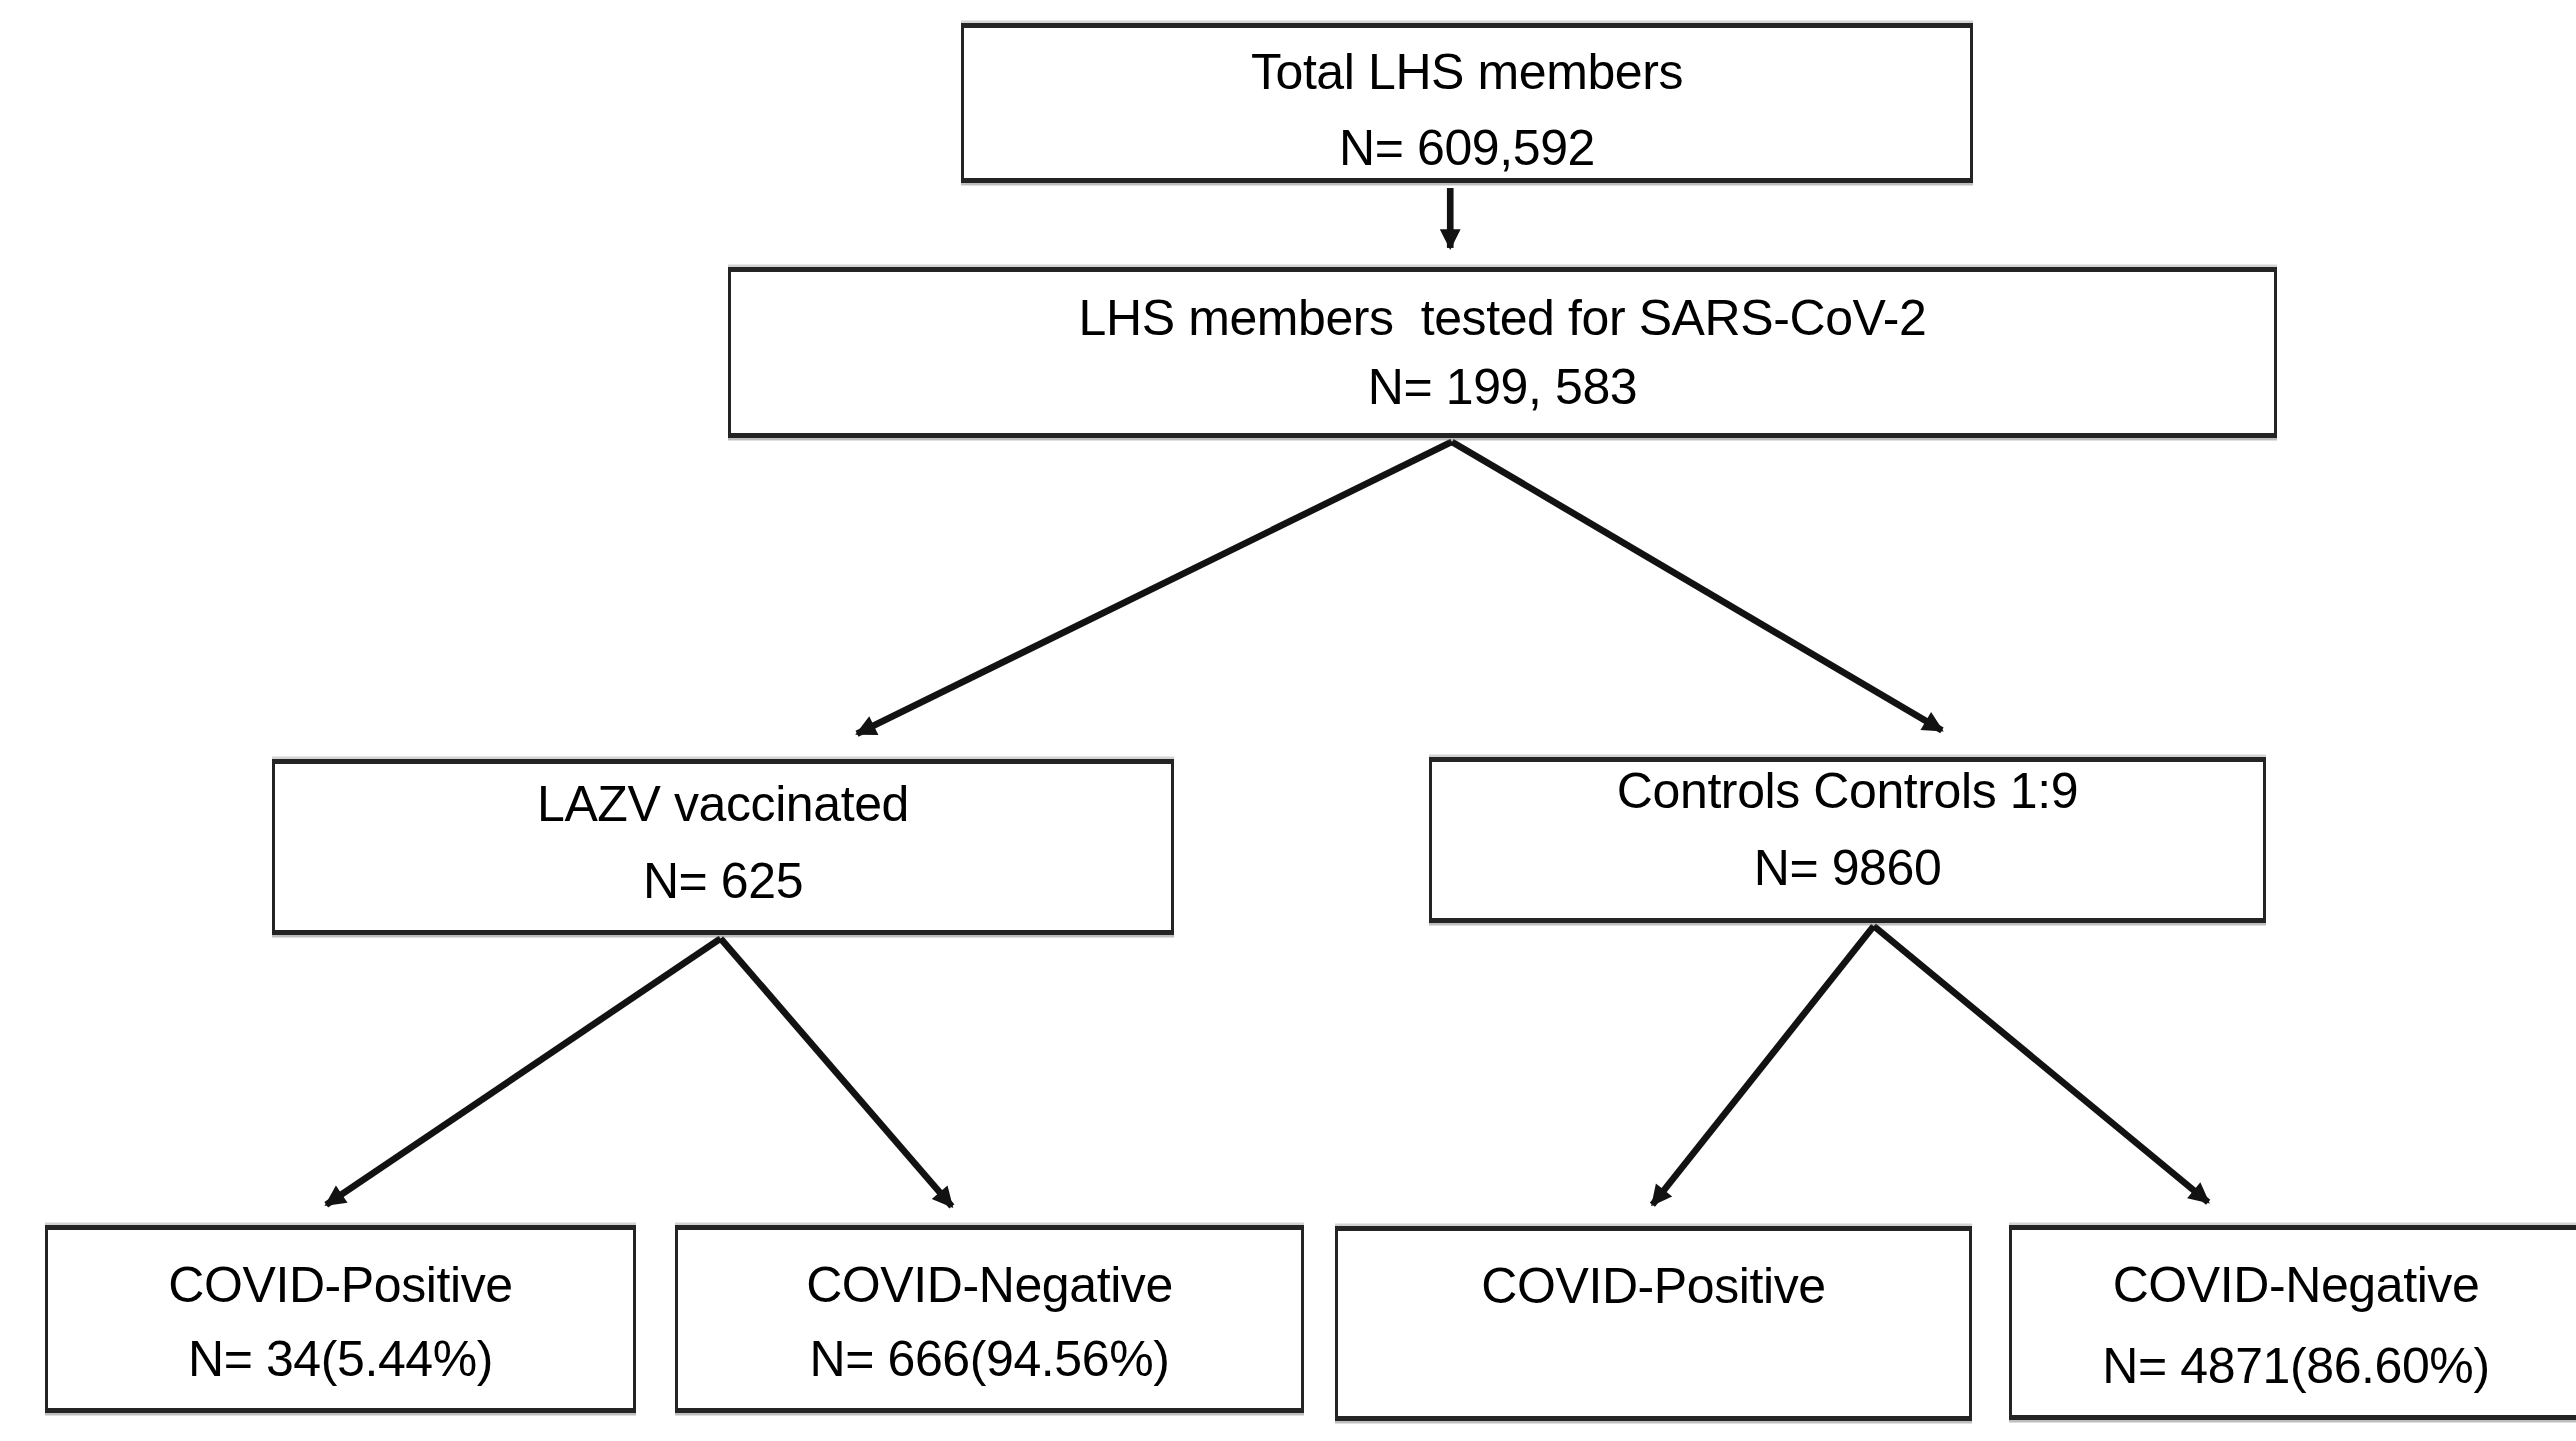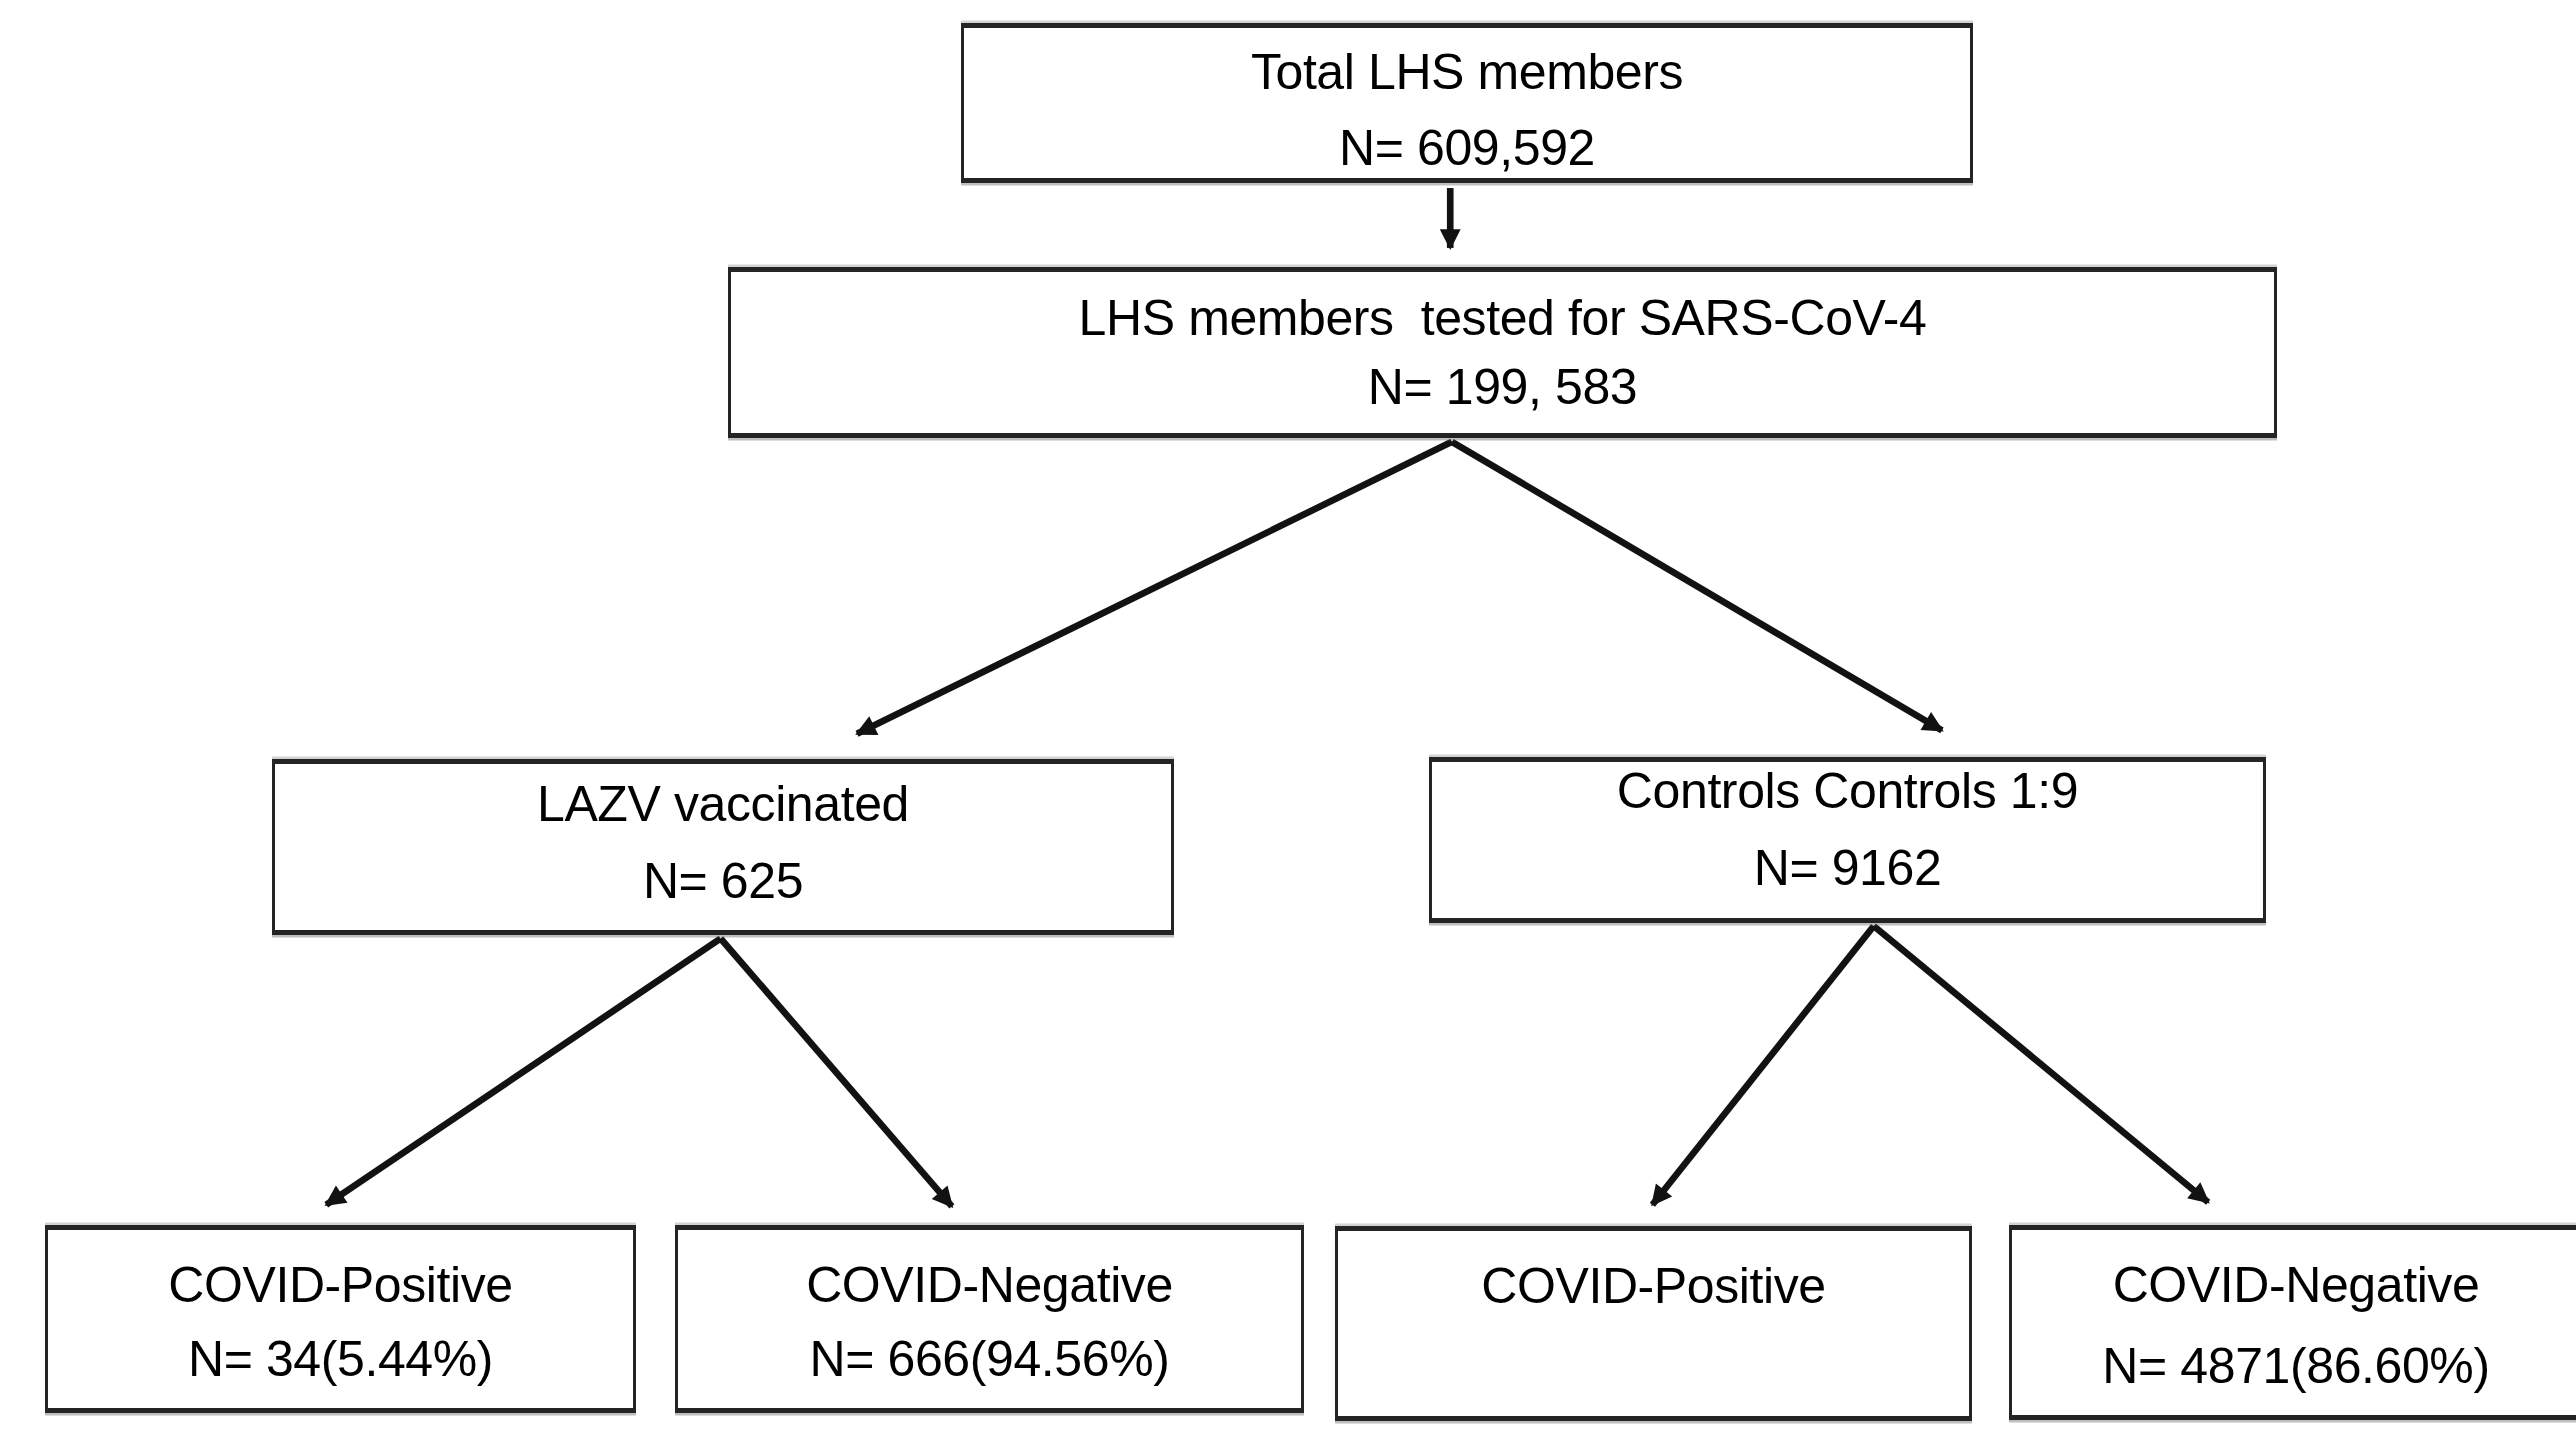--- a/index.html
+++ b/index.html
@@ -69,32 +69,32 @@
     <line x1="2252" y1="1113" x2="1986" y2="1448" marker-end="url(#ah)"></line>
     <line x1="2252" y1="1113" x2="2654" y2="1445" marker-end="url(#ah)"></line>
   </svg>
 
   <div class="node n1">
     <div class="label">Total LHS members</div>
     <div class="value">N= 609,592</div>
   </div>
 
   <div class="node n2">
-    <div class="label">LHS members  tested for SARS-CoV-4</div>
+    <div class="label">LHS members  tested for SARS-CoV-2</div>
     <div class="value">N= 199, 583</div>
   </div>
 
   <div class="node n3">
     <div class="label">LAZV vaccinated</div>
     <div class="value">N= 625</div>
   </div>
 
   <div class="node n4">
     <div class="label">Controls Controls 1:9</div>
-    <div class="value">N= 9162</div>
+    <div class="value">N= 9860</div>
   </div>
 
   <div class="node n5 bottom">
     <div class="label">COVID-Positive</div>
     <div class="value">N= 34(5.44%)</div>
   </div>
 
   <div class="node n6 bottom">
     <div class="label">COVID-Negative</div>
     <div class="value">N= 666(94.56%)</div>

